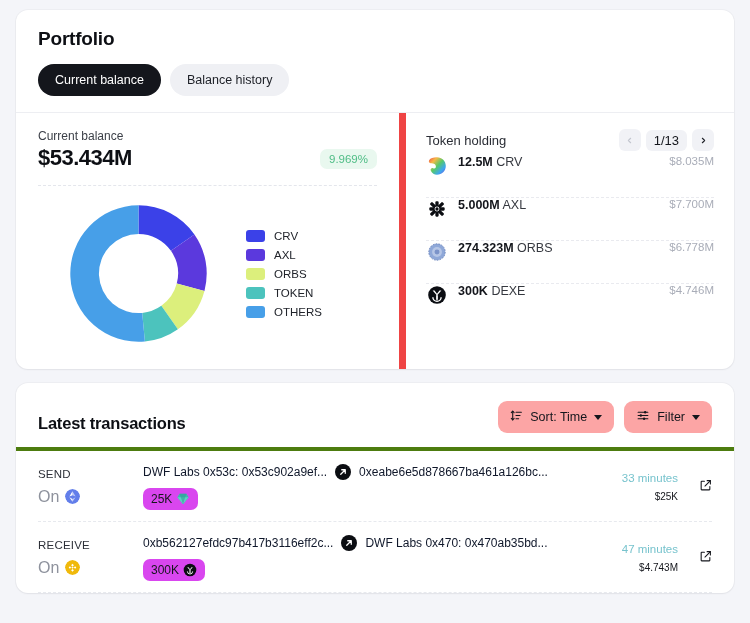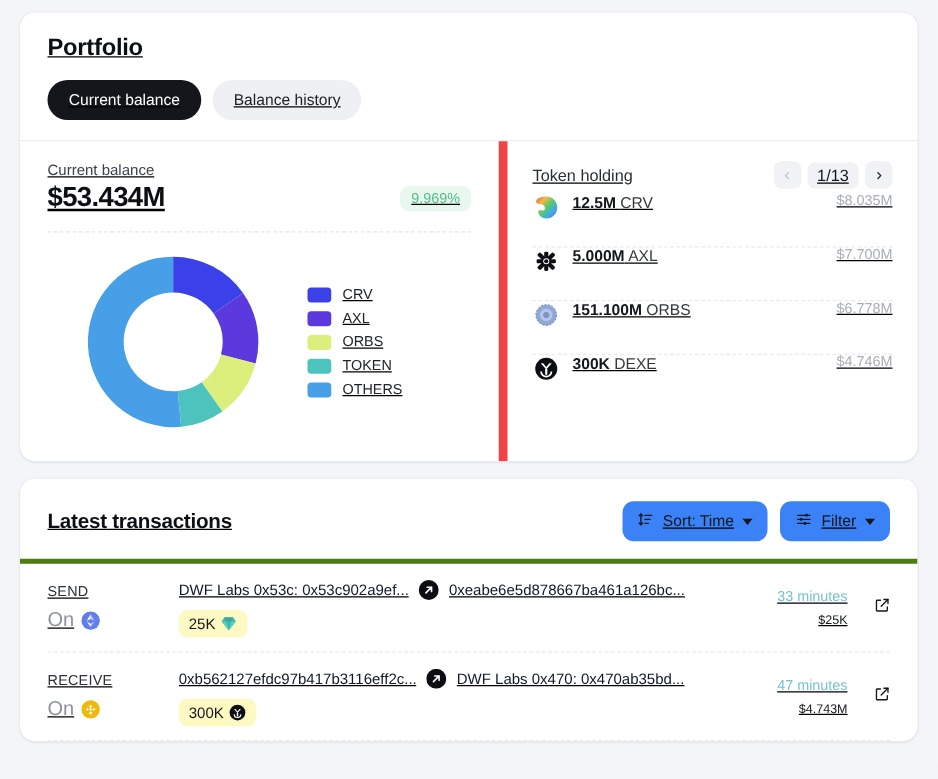--- a/index.html
+++ b/index.html
@@ -3,21 +3,21 @@
 <meta charset="utf-8">
 <style>
   * { box-sizing: border-box; margin: 0; padding: 0; }
   html, body {
     width: 750px; height: 623px;
     background: #f4f5f9;
     font-family: "Liberation Sans", sans-serif;
     -webkit-font-smoothing: antialiased;
     overflow: hidden;
   }
-  .page { width: 750px; height: 623px; padding: 10px 16px 0 16px; position: relative; text-decoration: underline; }
+  .page { width: 750px; height: 623px; padding: 10px 16px 0 16px; position: relative; }
 
   .card {
     background: #ffffff;
     border-radius: 12px;
     box-shadow: 0 1px 2px rgba(16,24,40,.05), 0 0 0 1px rgba(16,24,40,.03);
     overflow: hidden;
   }
 
   
   .pf-head { padding: 18px 22px 16px 22px; }
@@ -79,28 +79,28 @@
   .th-row:last-child { border-bottom: none; }
   .th-icon { width: 22px; height: 22px; flex: none; margin-right: 10px; }
   .th-name { font-size: 12.5px; color: #14161c; flex: 1; white-space: nowrap; }
   .th-name b { font-weight: bold; }
   .th-name span { color: #35383f; }
   .th-value { font-size: 11.5px; color: #a9adb8; white-space: nowrap; }
 
   
   .tx-card { margin-top: 14px; }
   .tx-head {
-    display: flex; align-items: center; justify-content: space-between;
+    display: flex; align-items: flex-end; justify-content: space-between;
     padding: 18px 22px 14px 22px;
   }
   .tx-title { font-size: 16.5px; font-weight: bold; color: #0d0f14; letter-spacing: -.2px; }
   .tx-controls { display: flex; gap: 10px; }
   .ctrl {
     display: flex; align-items: center; gap: 7px;
-    background: #3b82f6; border: none; border-radius: 9px;
+    background: #fca5a5; border: none; border-radius: 9px;
     padding: 8px 12px; font-size: 12.5px; color: #14161c;
     cursor: pointer; font-family: inherit; white-space: nowrap;
   }
   .caret { width: 0; height: 0; border-left: 4px solid transparent; border-right: 4px solid transparent; border-top: 5px solid #14161c; }
 
   .tx-list { padding: 0 22px; border-top: 4px solid #4d7c0f; }
   .tx-row {
     display: flex; align-items: center; padding: 12px 0 11px 0;
     border-bottom: 1px dashed #e7e9ee; min-height: 71px;
   }
@@ -110,21 +110,21 @@
   .chain-ico { width: 15px; height: 15px; border-radius: 50%; display: block; }
 
   .tx-col-mid { flex: 1; min-width: 0; }
   .tx-addr-line { display: flex; align-items: center; gap: 8px; }
   .tx-addr { font-size: 12px; color: #0f172a; white-space: nowrap; overflow: hidden; text-overflow: ellipsis; }
   .tx-addr.from { max-width: 212px; }
   .tx-addr.to { max-width: 218px; }
   .arrow-circle { width: 16px; height: 16px; flex: none; }
   .tx-amt-badge {
     display: inline-flex; align-items: center; gap: 4px; margin-top: 8px;
-    background: #fef9c3; border-radius: 7px; padding: 4px 8px;
+    background: #d946ef; border-radius: 7px; padding: 4px 8px;
     font-size: 12px; color: #14161c;
   }
   .badge-ico { width: 14px; height: 14px; display: block; }
 
   .tx-col-right { width: 108px; flex: none; text-align: right; }
   .tx-time { font-size: 11.5px; color: #77c3cd; white-space: nowrap; }
   .tx-usd { font-size: 10px; color: #14161c; margin-top: 7px; white-space: nowrap; }
   .tx-link { width: 34px; flex: none; display: flex; justify-content: flex-end; align-items: center; padding-left: 8px; }
   .ext-ico { width: 13px; height: 13px; cursor: pointer; }
 </style>
@@ -238,21 +238,21 @@
               <span class="th-name"><b>5.000M</b> <span>AXL</span></span>
               <span class="th-value">$7.700M</span>
             </div>
             <div class="th-row">
               <span class="th-icon"><svg width="22" height="22" viewBox="0 0 40 40">
                   <circle cx="20" cy="20" r="15" fill="#8fa8d8"></circle>
         <circle cx="20" cy="20" r="15" fill="none" stroke="#5f7ab5" stroke-width="1.4" stroke-dasharray="3 2.2"></circle>
         <circle cx="20" cy="20" r="9" fill="#b6c6e6"></circle>
         <circle cx="20" cy="20" r="4.5" fill="#7b93c9"></circle>
                 </svg></span>
-              <span class="th-name"><b>151.100M</b> <span>ORBS</span></span>
+              <span class="th-name"><b>274.323M</b> <span>ORBS</span></span>
               <span class="th-value">$6.778M</span>
             </div>
             <div class="th-row">
               <span class="th-icon"><svg width="22" height="22" viewBox="0 0 40 40">
                   <circle cx="20" cy="20" r="16" fill="#0b0d12"></circle>
         <path d="M12 12 L20 21 L28 12 L24.5 12 L20 17.5 L15.5 12 Z" fill="#fff"></path>
         <rect x="18.4" y="20" width="3.2" height="9" rx="1.2" fill="#fff"></rect>
         <path d="M12.5 24 a7.5 7.5 0 0 0 15 0" fill="none" stroke="#fff" stroke-width="2.6"></path>
                 </svg></span>
               <span class="th-name"><b>300K</b> <span>DEXE</span></span>

